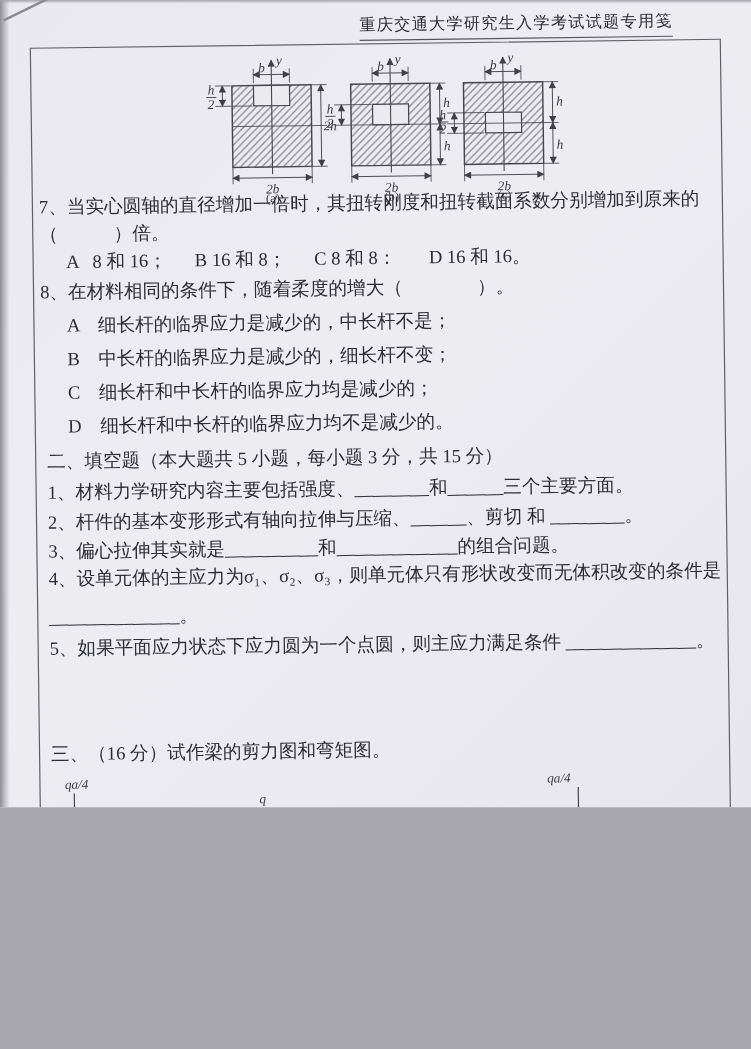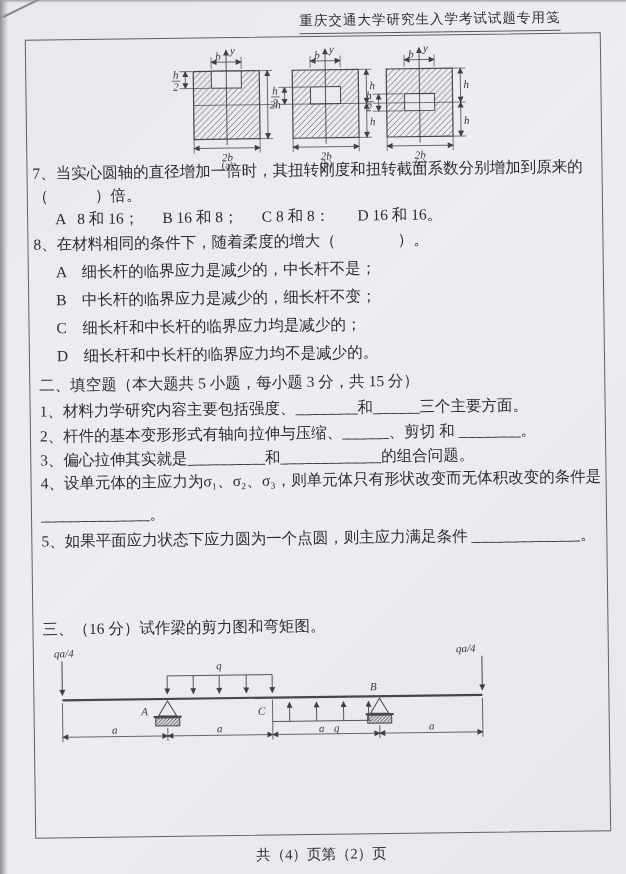--- a/index.html
+++ b/index.html
@@ -1,17 +1,17 @@
 <!DOCTYPE html>
 <html><head>
 <meta charset="utf-8">
 <style>
   html,body{margin:0;padding:0;background:#a9a8af;}
   #page{
-    position:relative;width:626px;height:874px;overflow:hidden;
+    position:relative;width:626px;height:673px;overflow:hidden;
     background:linear-gradient(135deg,#e9e8ee 0%,#edecf1 45%,#e7e6ec 100%);
     font-family:"Liberation Serif","DejaVu Serif",serif;color:#2c2c34;
   }
   .edge-left{position:absolute;left:0;top:0;width:8px;height:100%;
     background:linear-gradient(to right,#8f8e95,#c4c3c9 55%,rgba(200,200,206,0));}
   .edge-top{position:absolute;left:0;top:0;width:100%;height:3px;
     background:linear-gradient(to bottom,#a5a4ab,rgba(180,180,186,0));}
   .artifact{position:absolute;left:3px;top:16px;width:46px;height:2px;background:#8a8990;
     transform:rotate(-26deg);transform-origin:left center;}
   #tilt{position:absolute;inset:0;transform:rotate(-0.75deg);transform-origin:313px 437px;}

